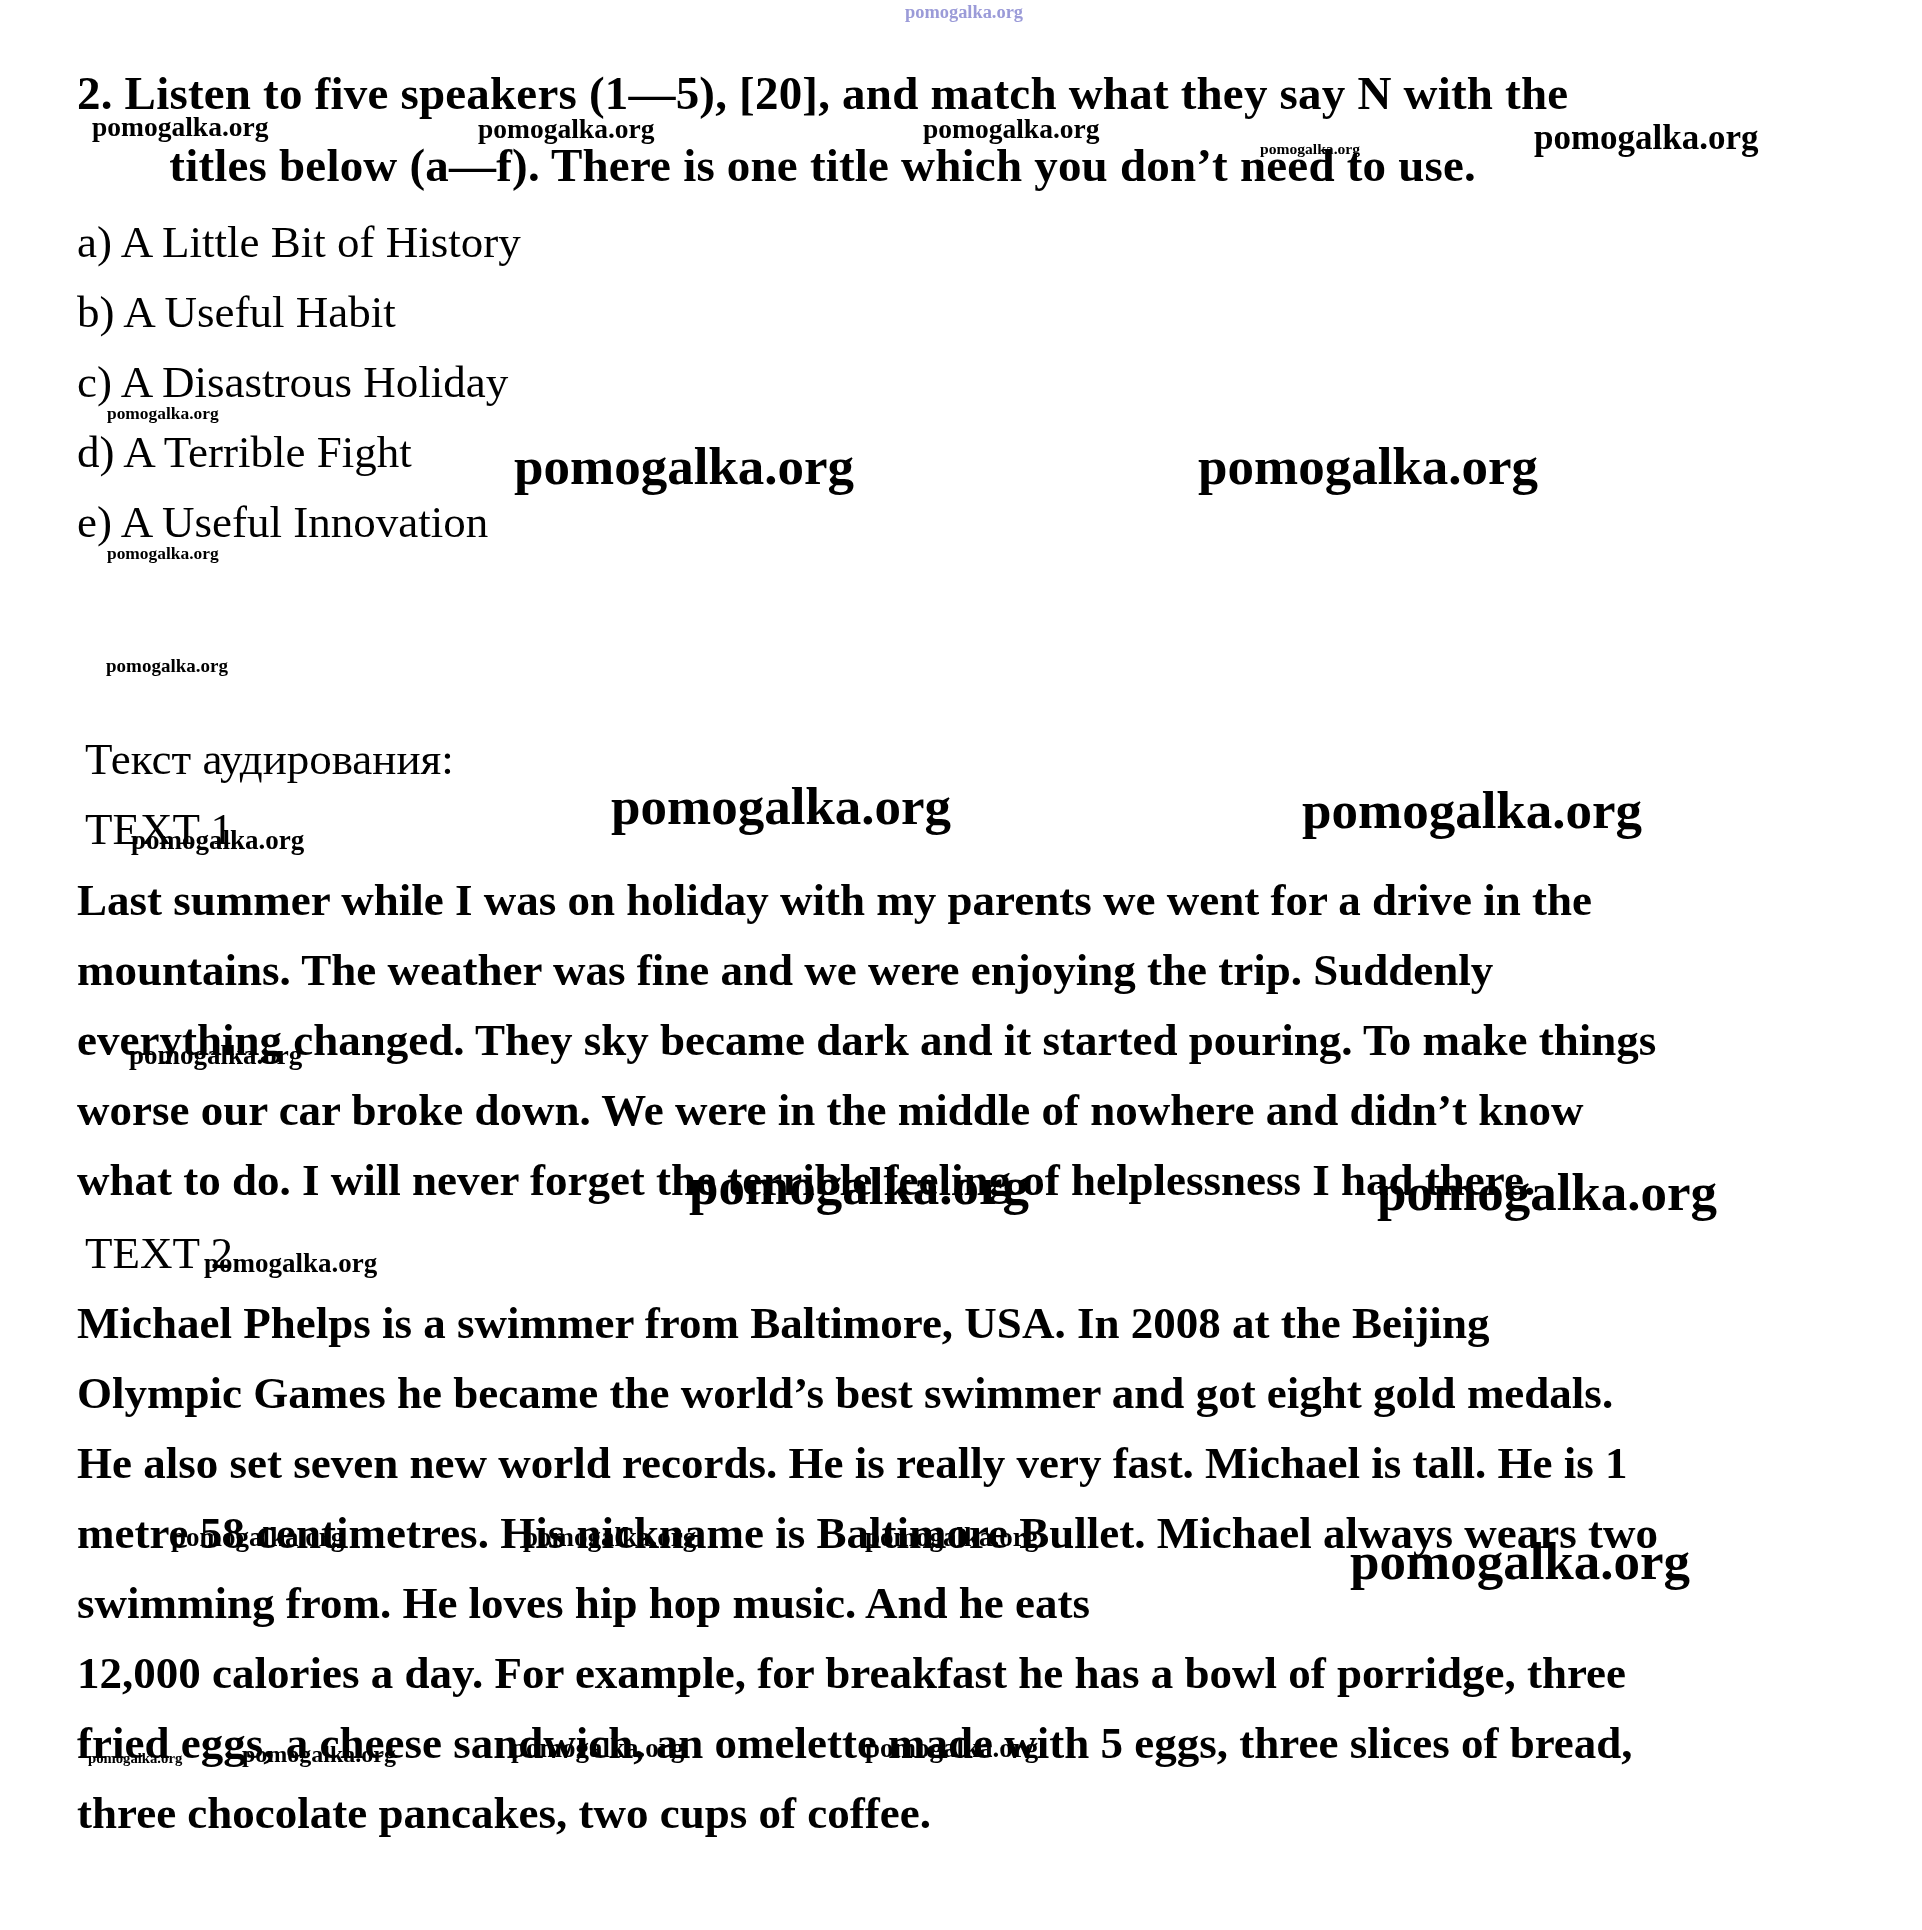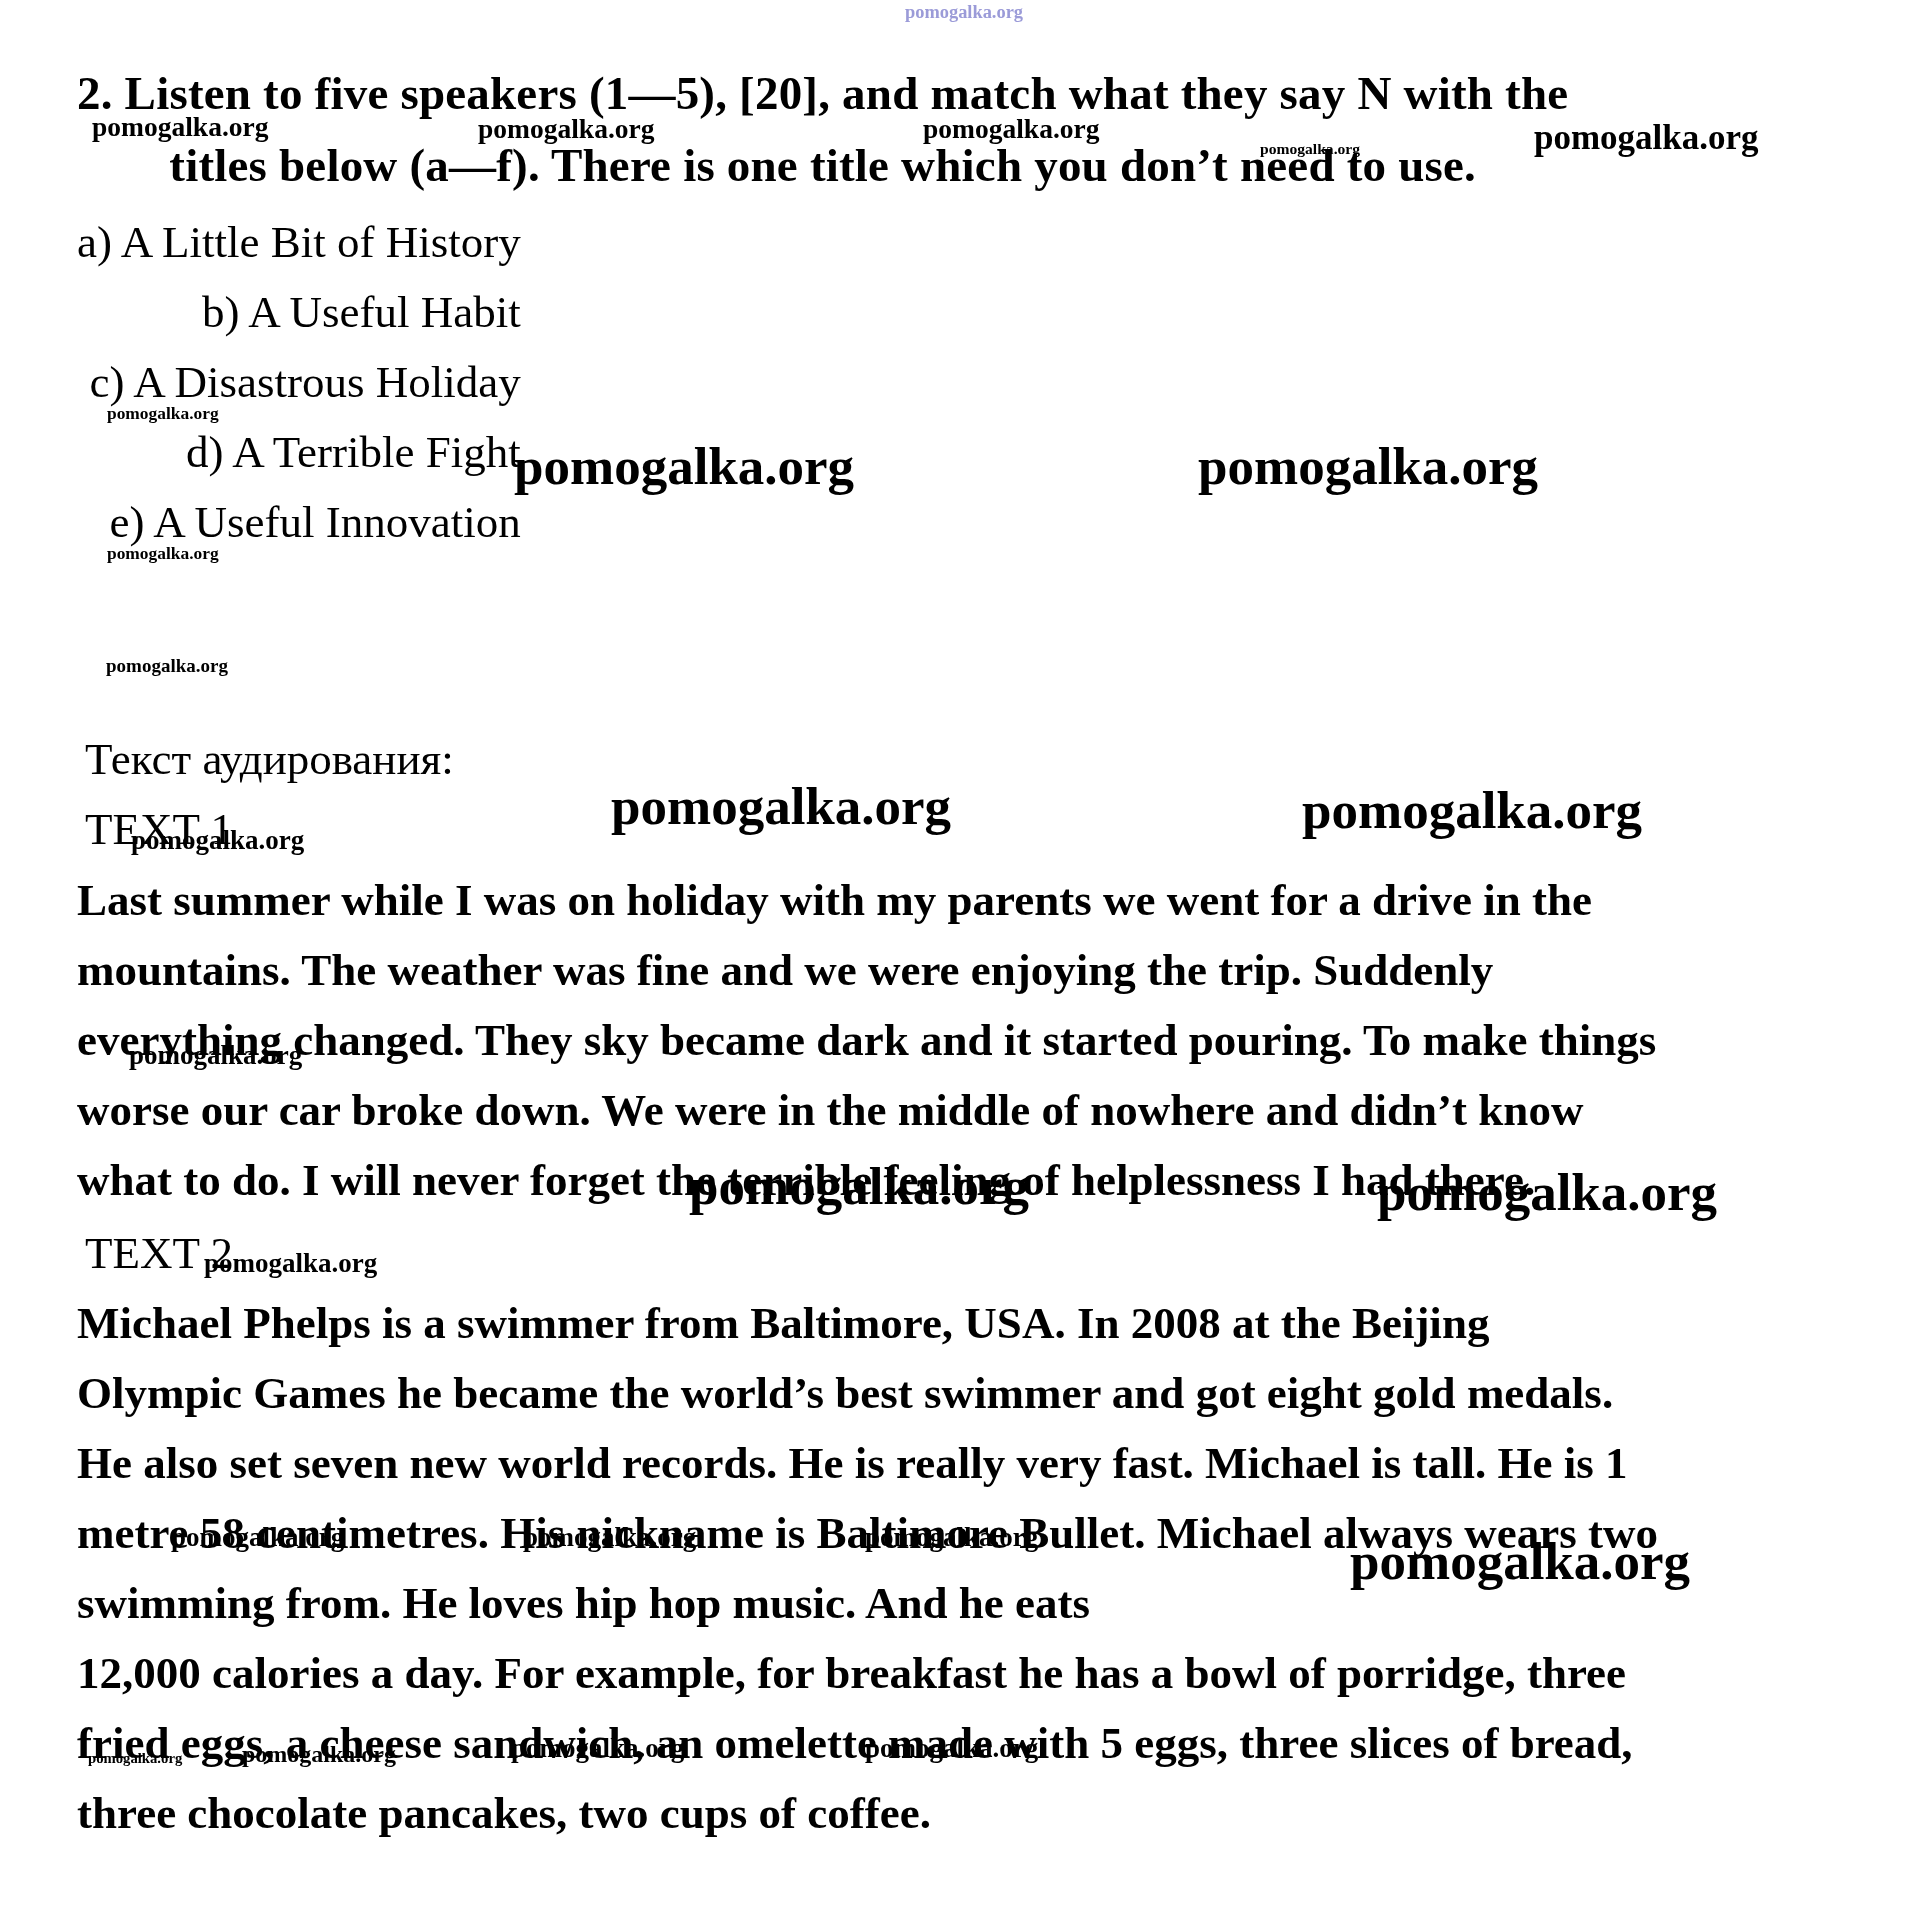--- a/index.html
+++ b/index.html
@@ -13,21 +13,21 @@
   }
   .page { position: absolute; inset: 0; background: #ffffff; }
 
   .heading {
     position: absolute; left: 77px; top: 57px;
     font-weight: bold; font-size: 47px; line-height: 72px;
     white-space: nowrap; letter-spacing: 0.2px; text-align: center;
   }
   .titles {
     position: absolute; left: 77px; top: 207px;
-    font-size: 45px; line-height: 70px; white-space: nowrap; text-align: right;
+    font-size: 45px; line-height: 70px; white-space: nowrap;
   }
   .label-line { position: absolute; left: 77px; font-size: 45px; line-height: 71px; white-space: nowrap; margin-left: 8px; }
   #audio-label { top: 724px; }
   #text1-label { top: 794px; }
   #text2-label { top: 1218px; }
   .para {
     position: absolute; left: 77px;
     font-size: 45px; line-height: 70px; white-space: nowrap; font-weight: bold;
   }
   #para1 { top: 865px; }

